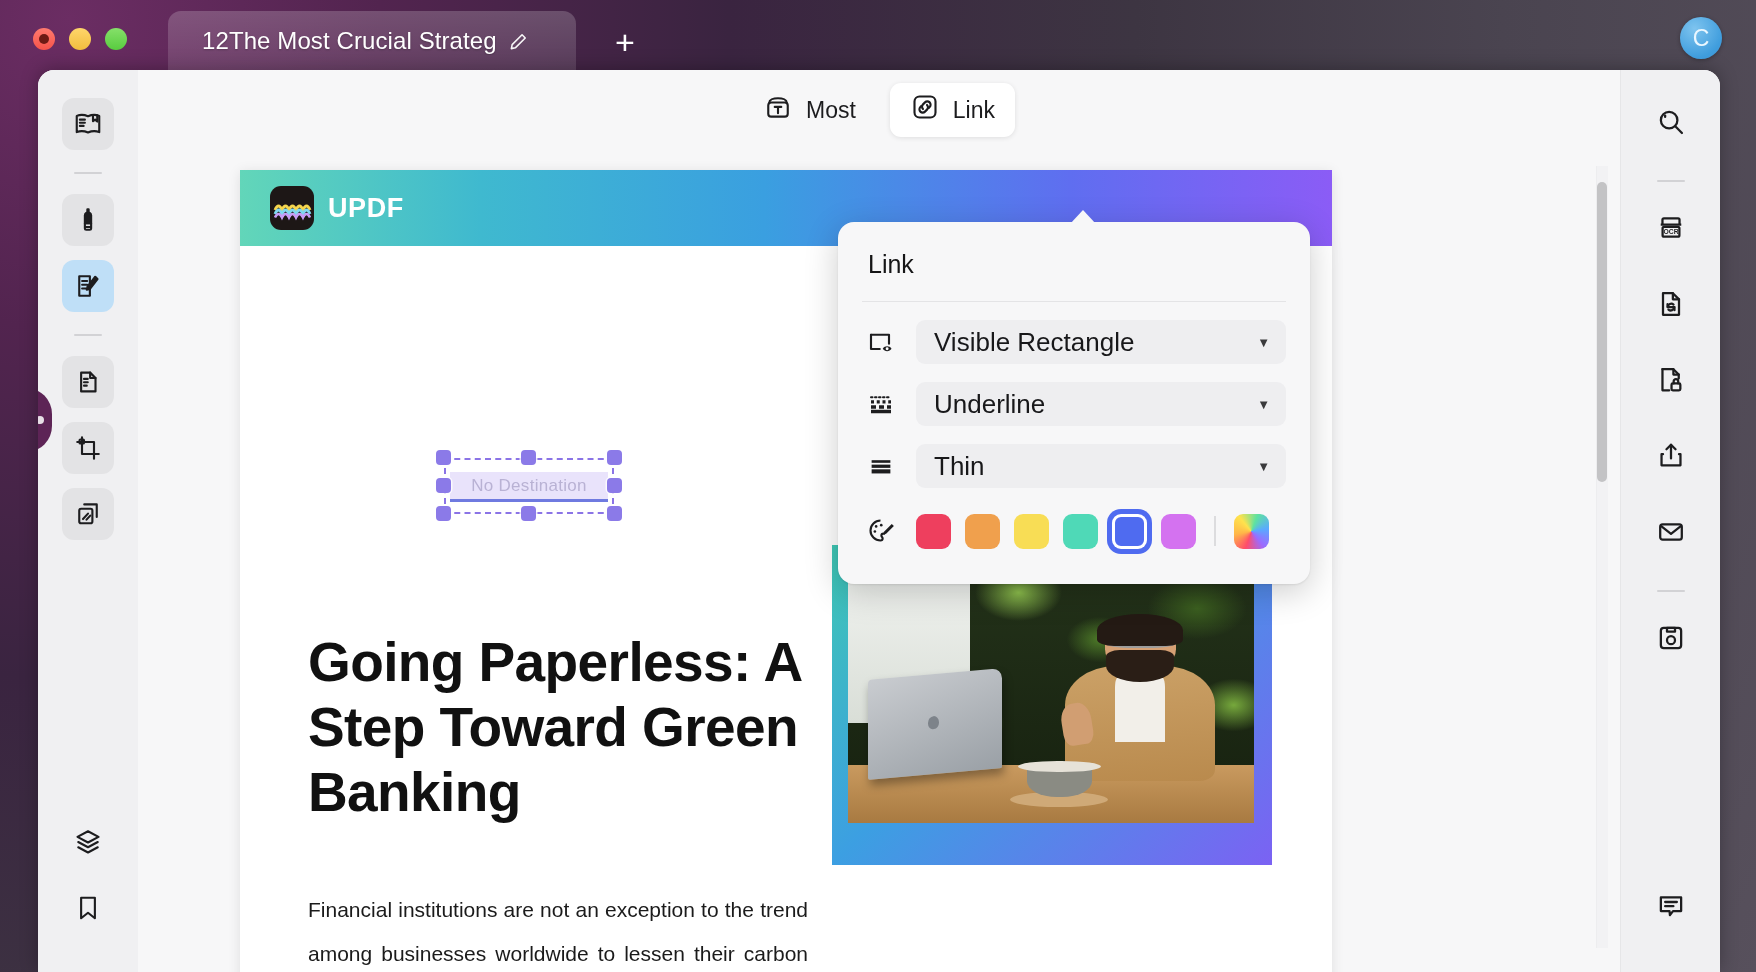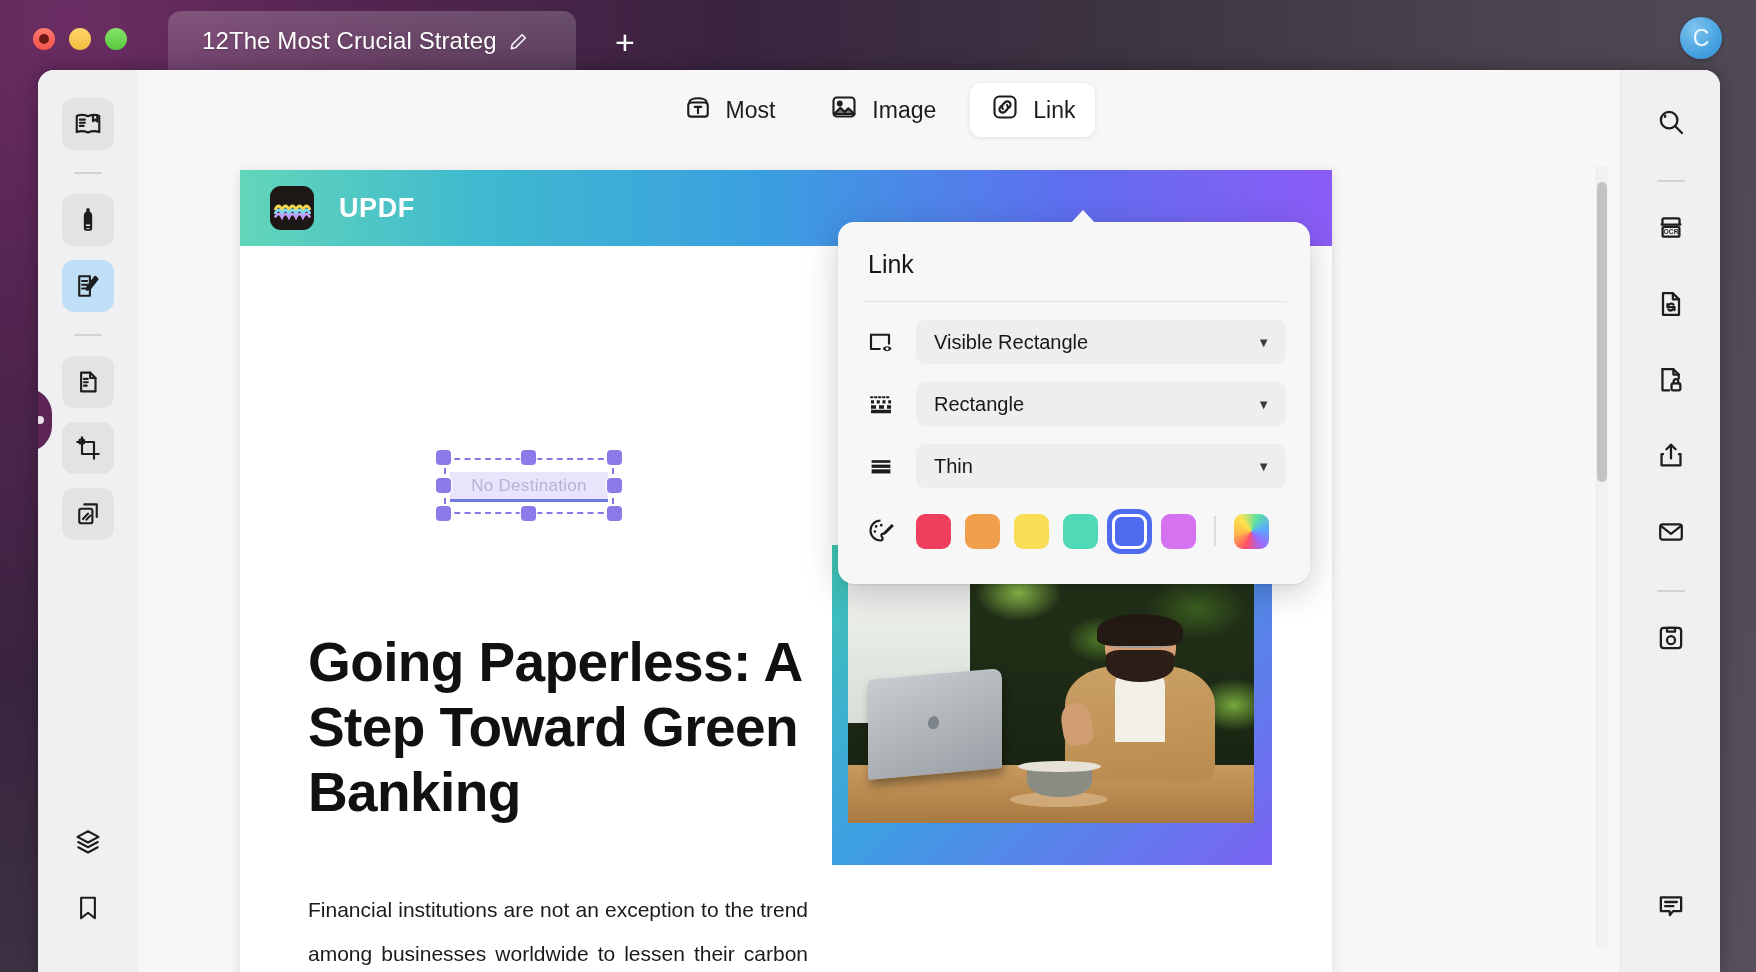--- a/index.html
+++ b/index.html
@@ -121,21 +121,21 @@
   #pagewrap {
     position:absolute; left:0; top:80px; right:0; bottom:0; overflow:hidden;
   }
   #page {
     position:absolute; left:102px; top:20px; width:1092px; height:960px;
     background:#fff; box-shadow:0 2px 12px rgba(0,0,0,.10);
   }
   #page-header {
     height:76px; width:100%;
     background:linear-gradient(90deg,#62d6b9 0%,#3fb9cf 22%,#3a9fe0 48%,#5f6ef0 76%,#8b5cf6 100%);
-    display:flex; align-items:center; padding-left:30px;gap:11px;
+    display:flex; align-items:center; padding-left:30px;
   }
   .logo-mark {
     width:44px; height:44px; border-radius:11px; background:#1d1716;
     display:flex; align-items:center; justify-content:center; overflow:hidden;
   }
   .logo-text { color:#fff; font-size:27px; font-weight:600; letter-spacing:.6px; margin-left:14px; }
 
   
   #numbadge {
     position:absolute; left:68px; top:244px; width:140px; height:88px;
@@ -249,21 +249,21 @@
   #pop-title { padding:28px 30px 0; font-size:25px; color:#161617; }
   #pop-div { margin:22px 24px 0; height:1px; background:#e4e4e6; }
   .pop-row { display:flex; align-items:center; padding:0 24px; margin-top:18px; gap:16px; }
   .pop-ico { width:38px; height:38px; display:flex; align-items:center; justify-content:center; flex:0 0 38px; }
   .pop-ico svg { width:30px; height:30px; }
   .select {
     flex:1; height:44px; background:#eeeef0; border-radius:9px;
     display:flex; align-items:center; justify-content:space-between;
     padding:0 16px 0 18px; cursor:pointer;
   }
-  .select .val { font-size:20px; color:#18181a; }
+  .select .val { font-size:26px; color:#18181a; }
   .select .chev { font-size:13px; color:#3a3a3c; }
   #colorrow { display:flex; align-items:center; padding:0 24px; margin-top:24px; gap:16px; }
   .swatches { flex:1; display:flex; align-items:center; gap:14px; }
   .sw { width:35px; height:35px; border-radius:9px; cursor:pointer; }
   .sw.sel { box-shadow:0 0 0 3px #fff inset, 0 0 0 5px #4f6bf0; }
   .sw-div { width:1.5px; height:30px; background:#dcdcde; margin:0 4px; }
   .sw.rainbow { background:conic-gradient(from 200deg,#ff4d6a,#ffb648,#ffe24d,#5ee2a0,#5aa9ff,#9b6bff,#ff4d6a); }
 </style>
 </head>
 <body>
@@ -371,30 +371,20 @@
           <span>
             <svg viewBox="0 0 24 24" fill="none" stroke="#1d1d1f" stroke-width="1.7" stroke-linecap="round" stroke-linejoin="round">
               <path d="M5 8.6c0-2.2 3.1-3.6 7-3.6s7 1.4 7 3.6"></path>
               <rect x="4.2" y="8.4" width="15.6" height="11.3" rx="2.4"></rect>
               <path d="M9.4 11.9h5.2M12 11.9v5.1"></path>
             </svg>
           </span>
           <span>Most</span>
         </div>
 
-        <div class="mode">
-          <span>
-            <svg viewBox="0 0 24 24" fill="none" stroke="#1d1d1f" stroke-width="1.7" stroke-linejoin="round">
-              <rect x="3.6" y="4.4" width="16.8" height="15.2" rx="2.6"></rect>
-              <circle cx="8.6" cy="9.2" r="1.5" fill="#1d1d1f"></circle>
-              <path d="M4.2 17.6l4.9-5 3.4 3.3 3-2.8 4.9 4.5z" fill="#6e6e73" stroke="#1d1d1f"></path>
-            </svg>
-          </span>
-          <span>Image</span>
-        </div>
 
         <div class="mode active">
           <span>
             <svg viewBox="0 0 24 24" fill="none" stroke="#1d1d1f" stroke-width="1.7" stroke-linecap="round" stroke-linejoin="round">
               <rect x="3.6" y="3.6" width="16.8" height="16.8" rx="4"></rect>
               <path d="M10.4 13.6a2.6 2.6 0 010-3.7l1.6-1.6a2.6 2.6 0 013.7 3.7l-.7.7"></path>
               <path d="M13.6 10.4a2.6 2.6 0 010 3.7l-1.6 1.6a2.6 2.6 0 11-3.7-3.7l.7-.7"></path>
             </svg>
           </span>
           <span>Link</span>
@@ -482,21 +472,21 @@
         <div class="pop-row">
           <div class="pop-ico">
             <svg viewBox="0 0 24 24" stroke="#1d1d1f">
               <path d="M4 6.5h16" stroke-width="1.6" stroke-dasharray="1.2 2" stroke-linecap="round"></path>
               <path d="M4 10.3h16" stroke-width="2.6" stroke-dasharray="2.4 2.2" stroke-linecap="butt"></path>
               <path d="M4 14.3h16" stroke-width="2.8" stroke-dasharray="4 2.4" stroke-linecap="butt"></path>
               <path d="M4 18h16" stroke-width="2.8" stroke-linecap="butt"></path>
             </svg>
           </div>
           <div class="select">
-            <span class="val">Rectangle</span>
+            <span class="val">Underline</span>
             <span class="chev">▼</span>
           </div>
         </div>
 
         <div class="pop-row">
           <div class="pop-ico">
             <svg viewBox="0 0 24 24" stroke="#1d1d1f" stroke-linecap="butt">
               <path d="M4.5 8.4h15" stroke-width="2.1"></path>
               <path d="M4.5 12.2h15" stroke-width="2.6"></path>
               <path d="M4.5 16.3h15" stroke-width="3.3"></path>

